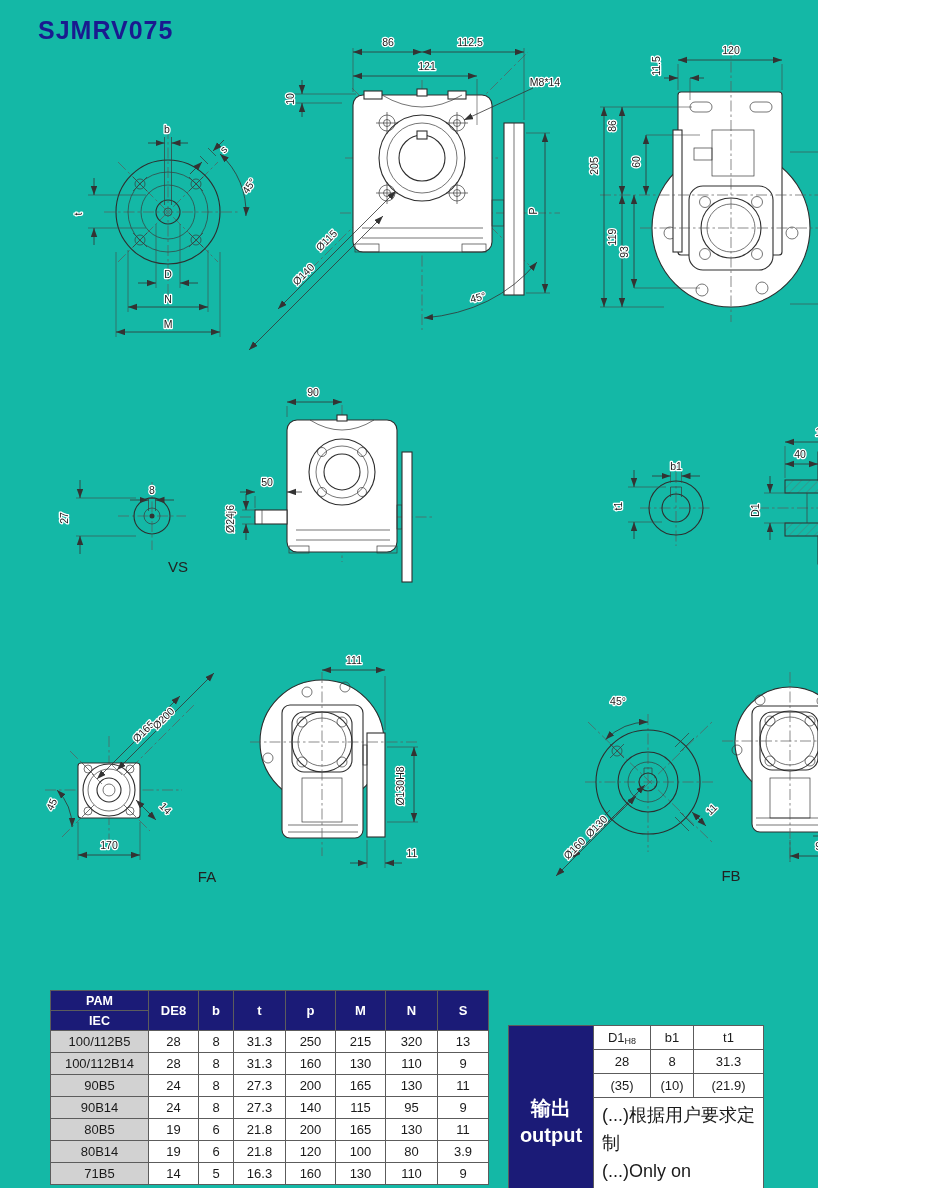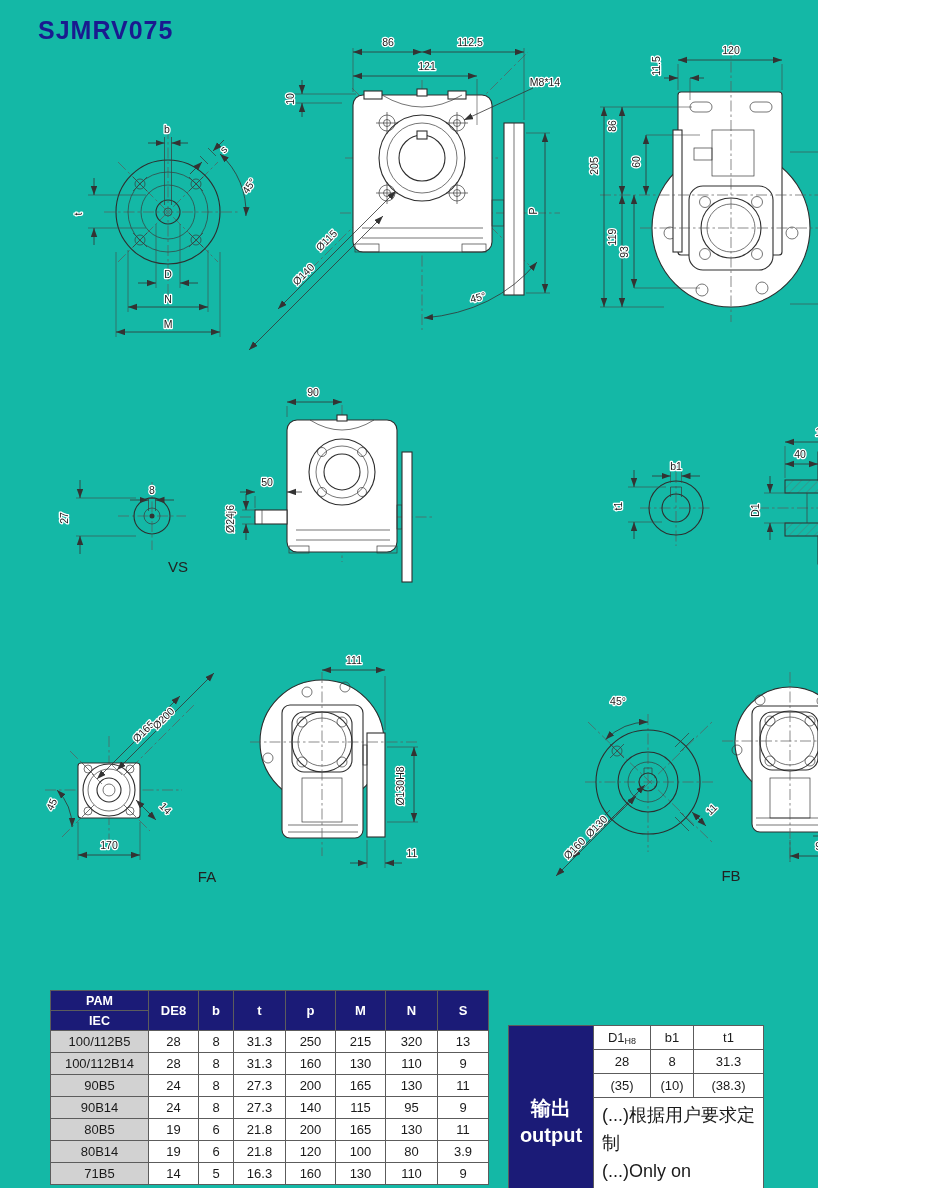--- a/index.html
+++ b/index.html
@@ -610,21 +610,21 @@
       <td>t1</td>
     </tr>
     <tr>
       <td>28</td>
       <td>8</td>
       <td>31.3</td>
     </tr>
     <tr>
       <td>(35)</td>
       <td>(10)</td>
-      <td>(38.3)</td>
+      <td>(21.9)</td>
     </tr>
     <tr>
       <td class="note" colspan="3">
         <span>(...)根据用户要求定制</span><br>
         <span>(...)Only on request</span>
       </td>
     </tr>
   </tbody>
     </table>
 

